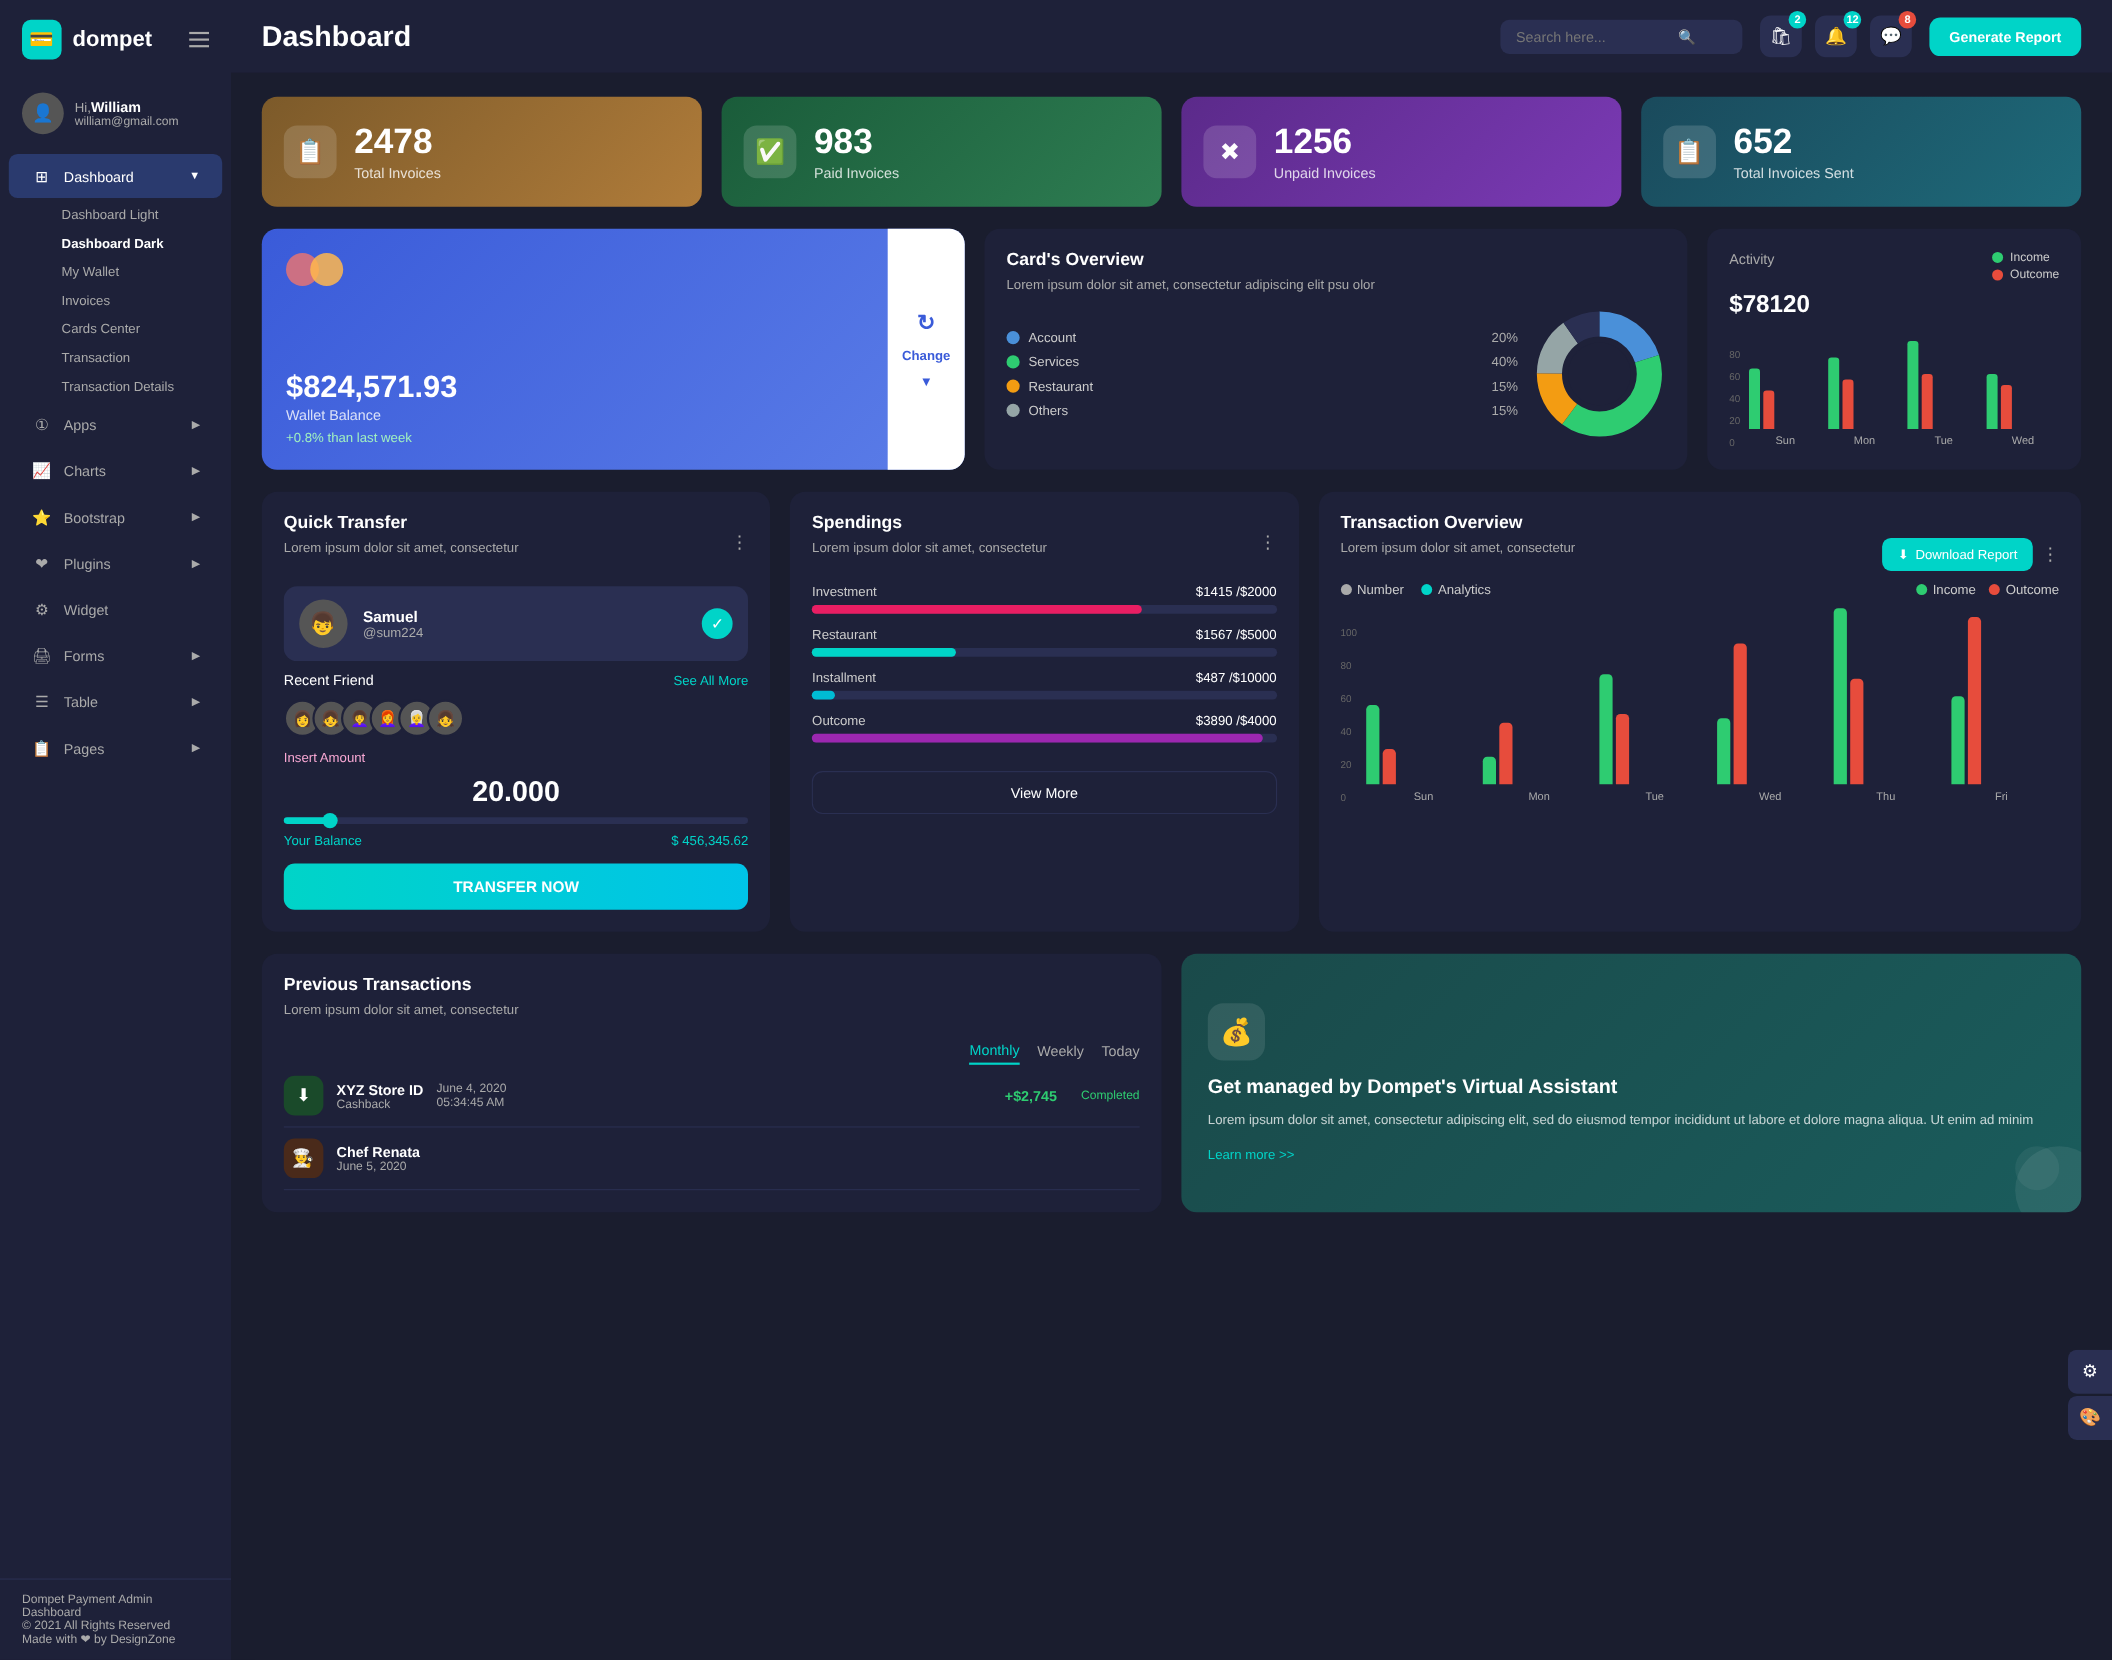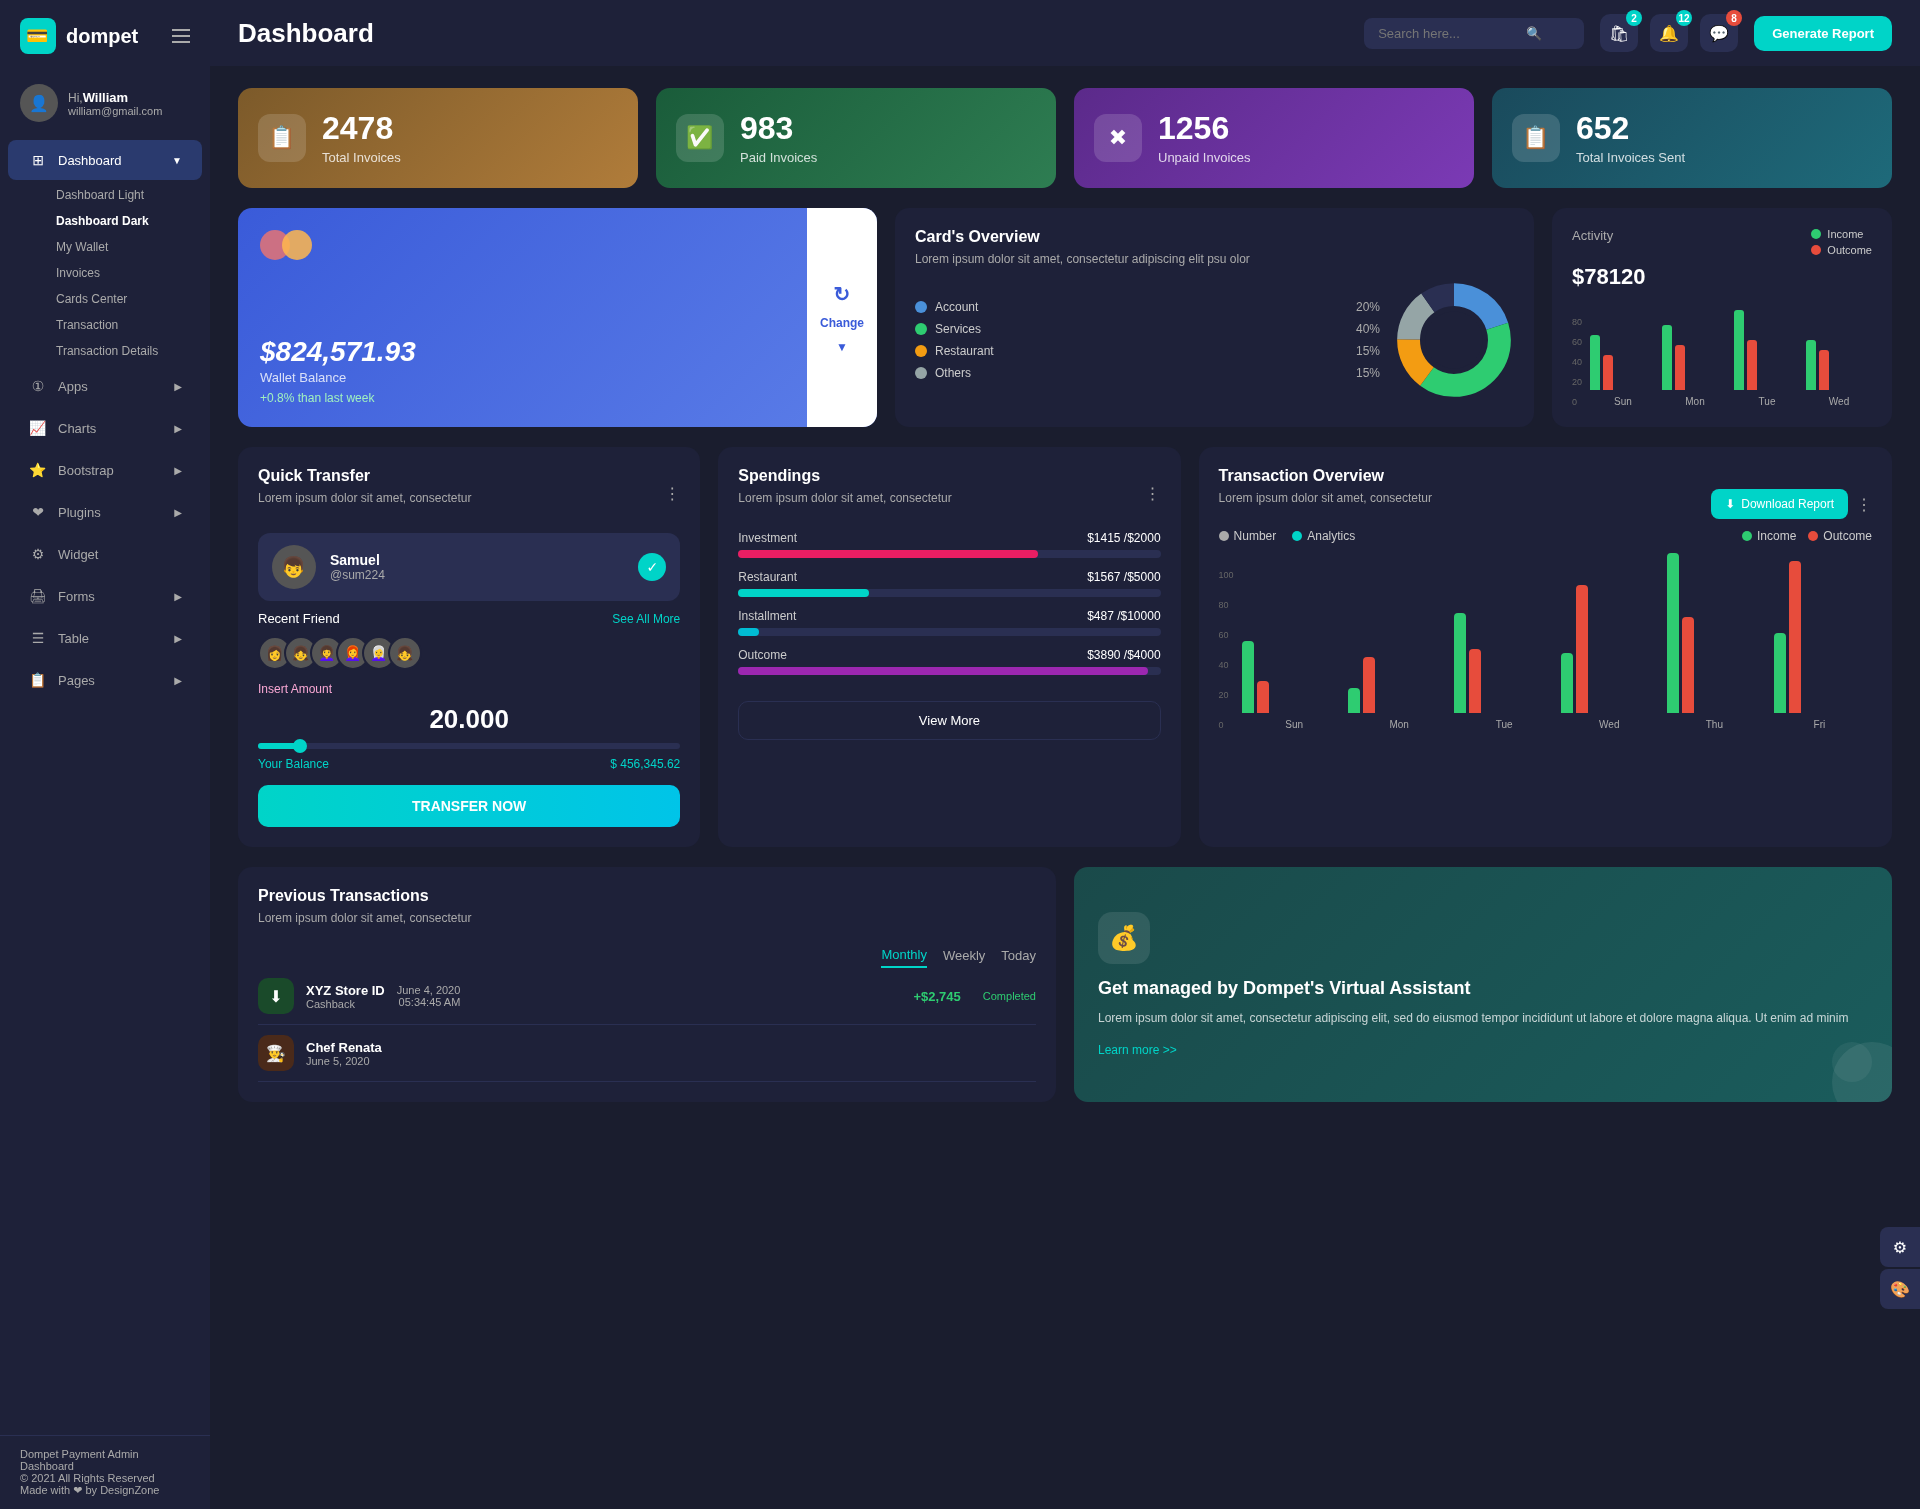--- a/index.html
+++ b/index.html
@@ -59,21 +59,21 @@
 
     
     .middle-row { display: grid; grid-template-columns: 1fr 1fr 340px; gap: 18px; margin-bottom: 20px; }
 
     
     .wallet-section { background: linear-gradient(135deg, #3a5bd9, #5b7de8); border-radius: 14px; padding: 22px; display: flex; flex-direction: column; justify-content: space-between; min-height: 200px; position: relative; }
     .wallet-section .card-chip { display: flex; align-items: center; gap: -4px; margin-bottom: 16px; }
     .chip-circle { width: 30px; height: 30px; border-radius: 50%; opacity: 0.85; }
     .chip1 { background: #e57373; margin-right: -8px; }
     .chip2 { background: #ffb74d; }
-    .wallet-amount { font-size: 28px; font-weight: 700; margin: 8px 0 2px; font-style: italic; }
+    .wallet-amount { font-size: 28px; font-weight: 700; margin: 8px 0 2px; }
     .wallet-label { font-size: 13px; color: rgba(255,255,255,0.8); }
     .wallet-change { color: #a0f0c0; font-size: 12px; margin-top: 6px; }
     .change-btn { position: absolute; right: 0; top: 0; bottom: 0; width: 70px; background: #fff; border-radius: 0 14px 14px 0; display: flex; flex-direction: column; align-items: center; justify-content: center; gap: 10px; color: #3a5bd9; font-size: 12px; font-weight: 600; cursor: pointer; }
     .refresh-icon { font-size: 20px; }
 
     
     .cards-overview { background: #1e2139; border-radius: 14px; padding: 20px; display: flex; flex-direction: column; }
     .section-title { font-size: 16px; font-weight: 700; margin-bottom: 6px; }
     .section-sub { color: #aaa; font-size: 12px; margin-bottom: 14px; }
     .donut-row { display: flex; align-items: center; gap: 14px; }
@@ -156,21 +156,21 @@
     
     .prev-row { display: grid; grid-template-columns: 1fr 1fr; gap: 18px; }
     .prev-transactions { background: #1e2139; border-radius: 14px; padding: 20px; }
     .tab-row { display: flex; align-items: center; gap: 16px; margin-bottom: 0; justify-content: flex-end; }
     .tab-btn { background: none; border: none; color: #aaa; font-size: 13px; cursor: pointer; padding: 4px 0; }
     .tab-btn.active { color: #00d4c8; border-bottom: 2px solid #00d4c8; }
     .tx-item { display: flex; align-items: center; gap: 12px; padding: 10px 0; border-bottom: 1px solid #2a2f52; }
     .tx-icon { width: 36px; height: 36px; border-radius: 10px; background: #2a5a3a; display: flex; align-items: center; justify-content: center; font-size: 16px; flex-shrink: 0; }
     .tx-info .tx-name { font-weight: 600; font-size: 13px; }
     .tx-info .tx-type { color: #aaa; font-size: 11px; }
-    .tx-date { color: #aaa; font-size: 11px; text-align: right; flex-shrink: 0; }
+    .tx-date { color: #aaa; font-size: 11px; text-align: left; flex-shrink: 0; }
     .tx-amount { margin-left: auto; font-weight: 700; font-size: 13px; }
     .tx-amount.pos { color: #2ecc71; }
     .tx-status { font-size: 11px; color: #2ecc71; margin-left: 10px; flex-shrink: 0; }
 
     
     .va-card { background: linear-gradient(135deg, #1a4a4a, #1a5c5c); border-radius: 14px; padding: 28px 24px; display: flex; flex-direction: column; justify-content: center; position: relative; overflow: hidden; }
     .va-icon { width: 52px; height: 52px; border-radius: 14px; background: rgba(255,255,255,0.1); display: flex; align-items: center; justify-content: center; font-size: 24px; margin-bottom: 14px; }
     .va-title { font-size: 18px; font-weight: 700; margin-bottom: 10px; }
     .va-desc { color: rgba(255,255,255,0.75); font-size: 12px; line-height: 1.6; margin-bottom: 14px; }
     .va-link { color: #00d4c8; font-size: 12px; cursor: pointer; }

